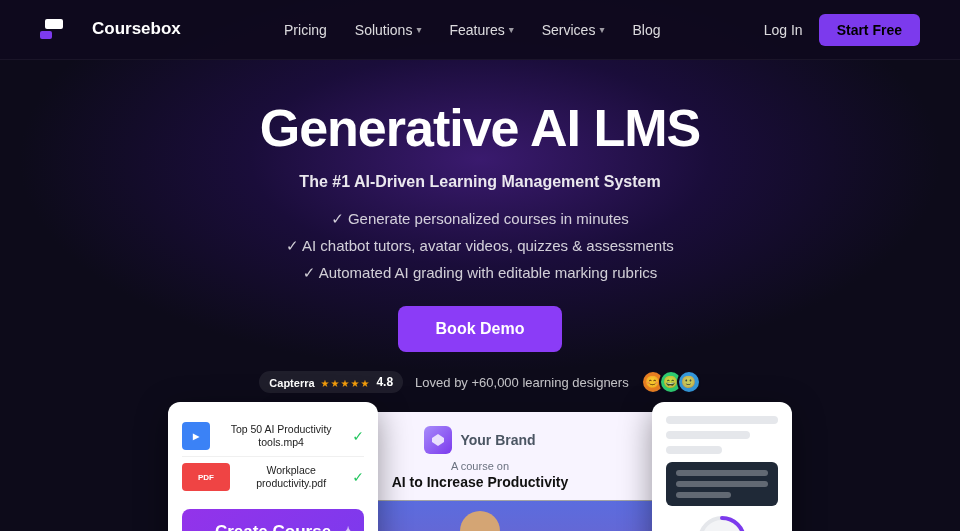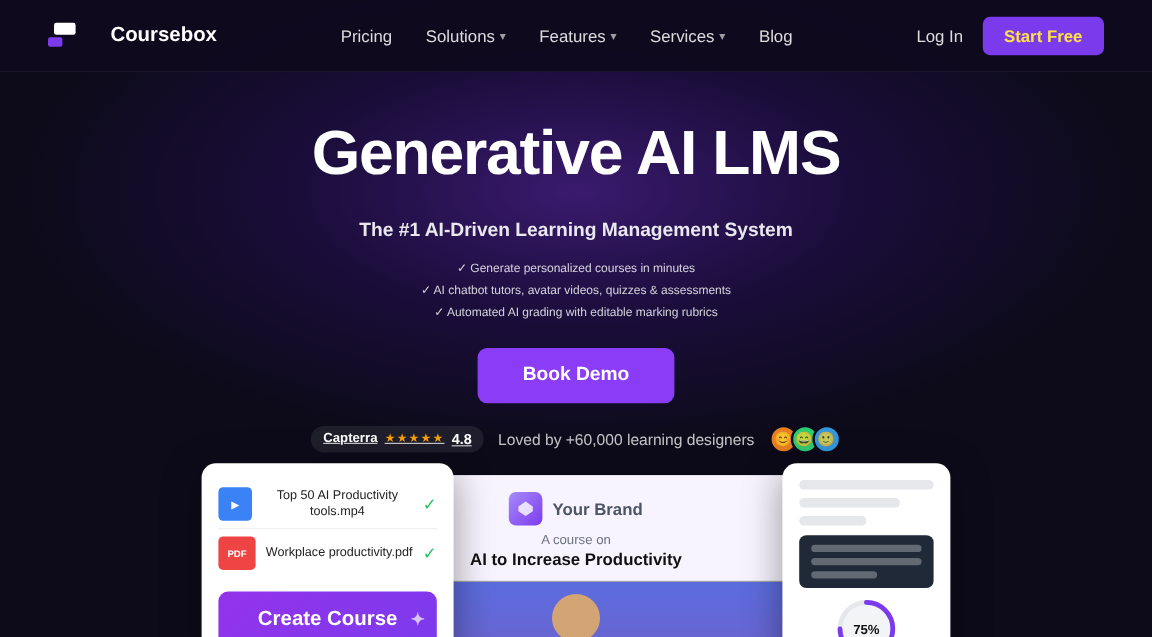--- a/index.html
+++ b/index.html
@@ -88,52 +88,52 @@
     }
     .btn-login {
       background: none;
       border: none;
       color: rgba(255,255,255,0.85);
       font-size: 14px;
       cursor: pointer;
     }
     .btn-start {
       background: #7c3aed;
-      color: #fde047;
+      color: #000000;
       border: none;
       padding: 8px 18px;
       border-radius: 6px;
       font-size: 14px;
       font-weight: 600;
       cursor: pointer;
     }
 
     
     .hero {
       position: relative;
       z-index: 5;
       text-align: center;
       padding-top: 40px;
     }
     .hero-title {
       font-size: 52px;
       font-weight: 800;
       letter-spacing: -1px;
       line-height: 1.1;
-      margin-bottom: 27px;
+      margin-bottom: 16px;
     }
     .hero-subtitle {
       font-size: 16px;
       font-weight: 600;
       color: rgba(255,255,255,0.9);
       margin-bottom: 14px;
     }
     .hero-features {
       list-style: none;
-      font-size: 10px;
+      font-size: 15px;
       color: rgba(255,255,255,0.8);
       line-height: 1.8;
       margin-bottom: 20px;
     }
     .hero-features li::before {
       content: '✓ ';
       color: rgba(255,255,255,0.8);
     }
     .btn-demo {
       background: #8b3cf7;
@@ -150,26 +150,25 @@
       display: flex;
       align-items: center;
       justify-content: center;
       gap: 12px;
       font-size: 13px;
       color: rgba(255,255,255,0.75);
       margin-bottom: 18px;
     }
     .capterra-badge {
       display: flex;
-      align-items: flex-start;
+      align-items: flex-end;
       gap: 6px;
       background: rgba(255,255,255,0.08);
       border-radius: 20px;
       padding: 4px 10px;
-      text-decoration: underline;
     }
     .capterra-logo {
       font-size: 11px;
       font-weight: 700;
       color: #fff;
     }
     .capterra-stars {
       color: #f59e0b;
       font-size: 10px;
       letter-spacing: 1px;
@@ -224,21 +223,21 @@
       background: #3b82f6;
       border-radius: 4px;
       display: flex;
       align-items: center;
       justify-content: center;
       font-size: 8px;
       font-weight: 700;
       color: #fff;
     }
     .file-icon-pdf {
-      width: 31px;
+      width: 48px;
       height: 28px;
       background: #ef4444;
       border-radius: 4px;
       display: flex;
       align-items: center;
       justify-content: center;
       font-size: 8px;
       font-weight: 700;
       color: #fff;
     }

